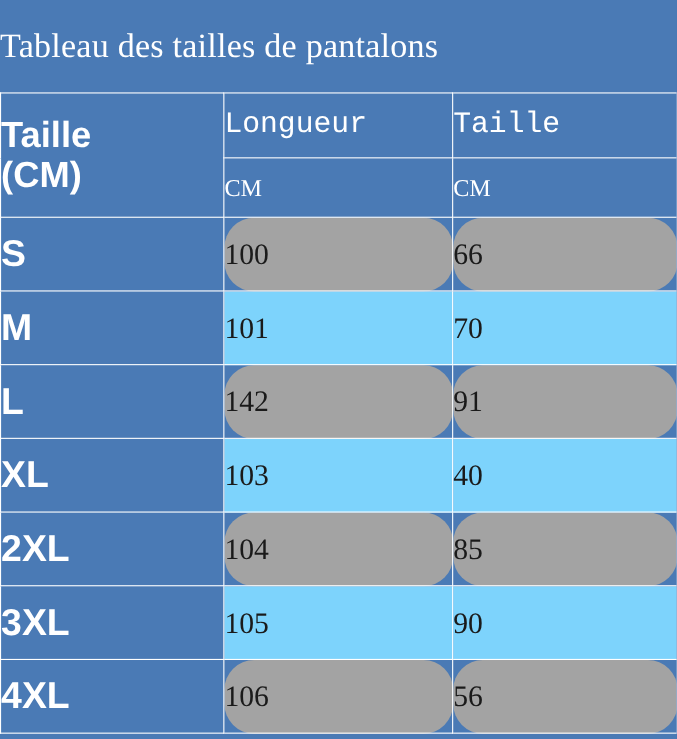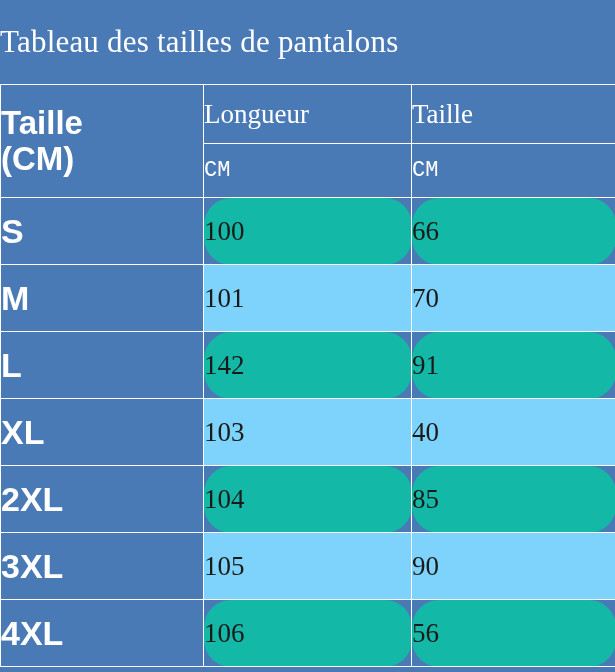--- a/index.html
+++ b/index.html
@@ -55,39 +55,39 @@
   }
   td.size-cell.header-size {
     font-size: 33px;
     line-height: 1.08;
     padding: 4px 0;
   }
   
   td.head-cell {
     background: #4a7ab5;
     color: #ffffff;
-    font-family: Liberation Serif, serif;
+    font-family: Liberation Mono, monospace;
     font-size: 27px;
     height: 58px;
   }
   td.sub-cell {
     background: #4a7ab5;
     color: #ffffff;
-    font-family: Liberation Mono, monospace;
+    font-family: Liberation Serif, serif;
     font-size: 22px;
     height: 53px;
   }
   
   td.data-cell {
     color: #1a1a1a;
     font-family: "Liberation Serif", serif;
     font-size: 27px;
     height: 66px;
   }
-  tr.row-odd td.data-cell { background: #14b8a6; border-radius: 27px; }
+  tr.row-odd td.data-cell { background: #a3a3a3; border-radius: 27px; }
   tr.row-even td.data-cell { background: #7dd3fc; }
 </style>
 </head>
 <body>
 
 <div class="sizechart">
 
   <div class="chart-title">Tableau des tailles de pantalons</div>
 
   <table class="size-table">

